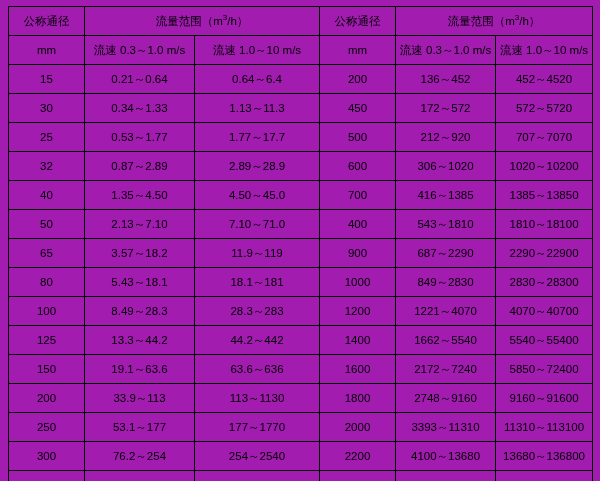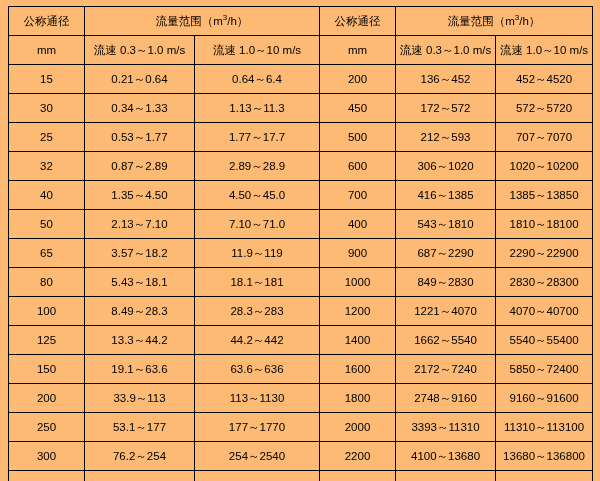--- a/index.html
+++ b/index.html
@@ -12,21 +12,21 @@
     height: 481px;
     font-family: "Liberation Sans", "DejaVu Sans", sans-serif;
     color: #000000;
     overflow: hidden;
   }
   .sheet {
     width: 600px;
     height: 481px;
     box-sizing: border-box;
     padding: 6px 8px 6px 8px;
-    background: #fdba74;
+    background: #a21caf;
   }
   table.flow-table {
     border-collapse: collapse;
     width: 584px;
     table-layout: fixed;
   }
   table.flow-table td,
   table.flow-table th {
     border: 1px solid #000000;
     text-align: center;
@@ -109,21 +109,21 @@
         <td>1.13～11.3</td>
         <td>450</td>
         <td>172～572</td>
         <td>572～5720</td>
       </tr>
       <tr>
         <td>25</td>
         <td>0.53～1.77</td>
         <td>1.77～17.7</td>
         <td>500</td>
-        <td>212～593</td>
+        <td>212～920</td>
         <td>707～7070</td>
       </tr>
       <tr>
         <td>32</td>
         <td>0.87～2.89</td>
         <td>2.89～28.9</td>
         <td>600</td>
         <td>306～1020</td>
         <td>1020～10200</td>
       </tr>

